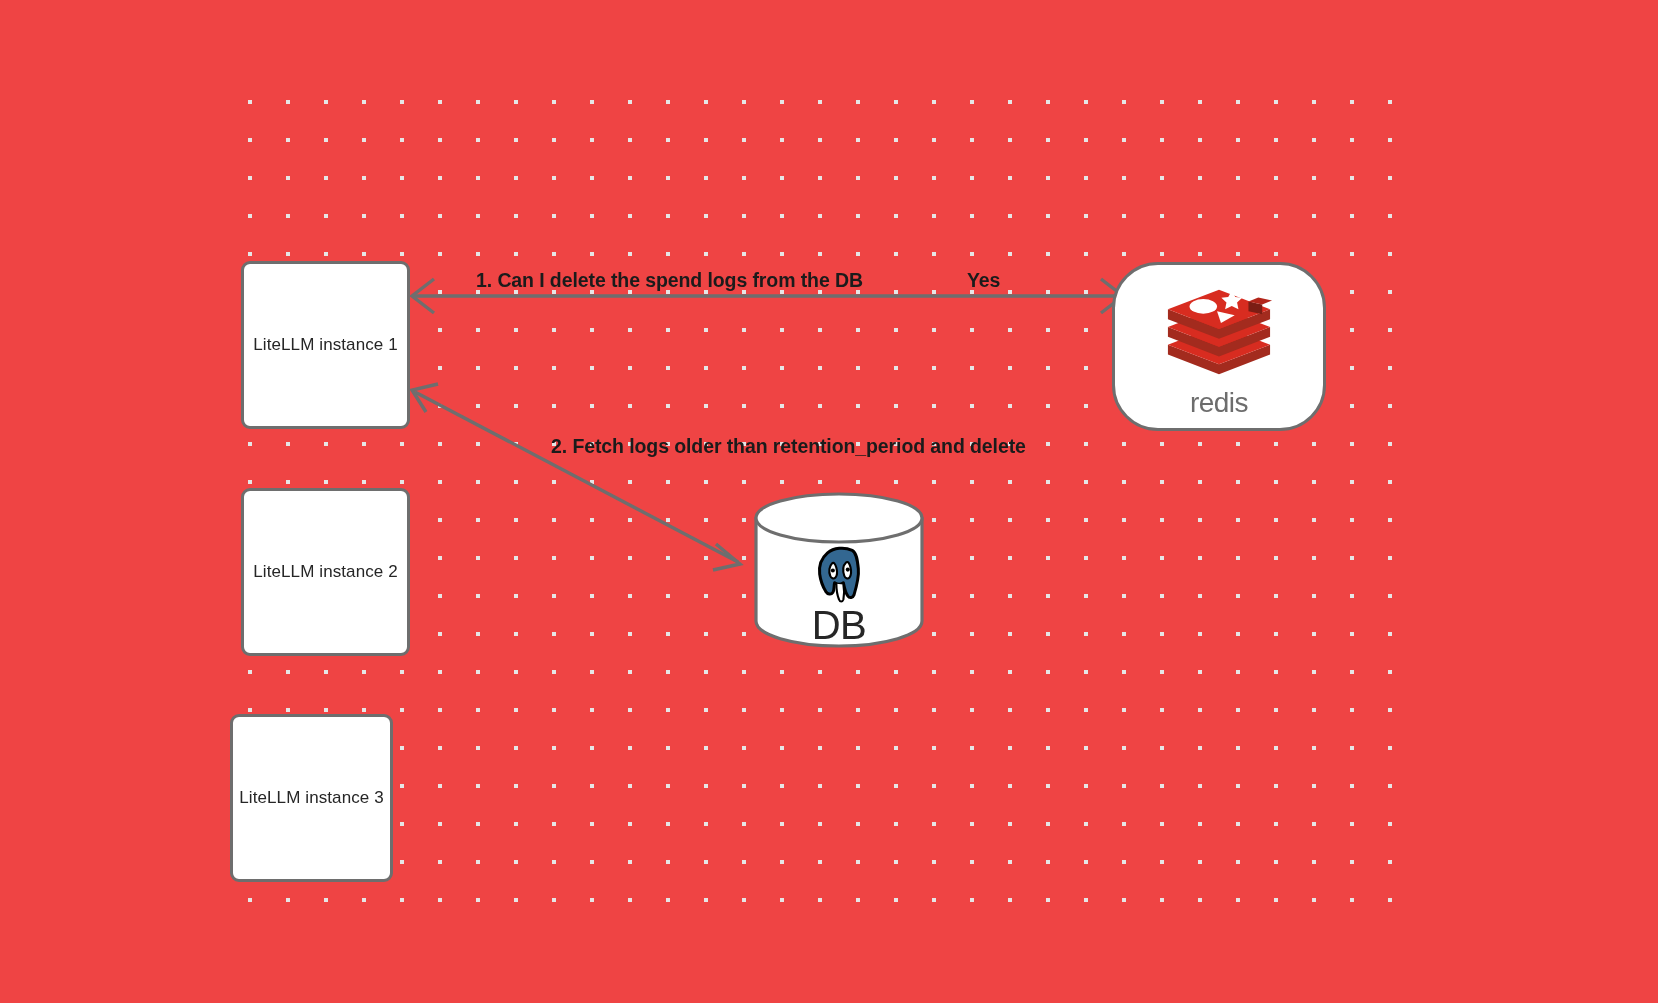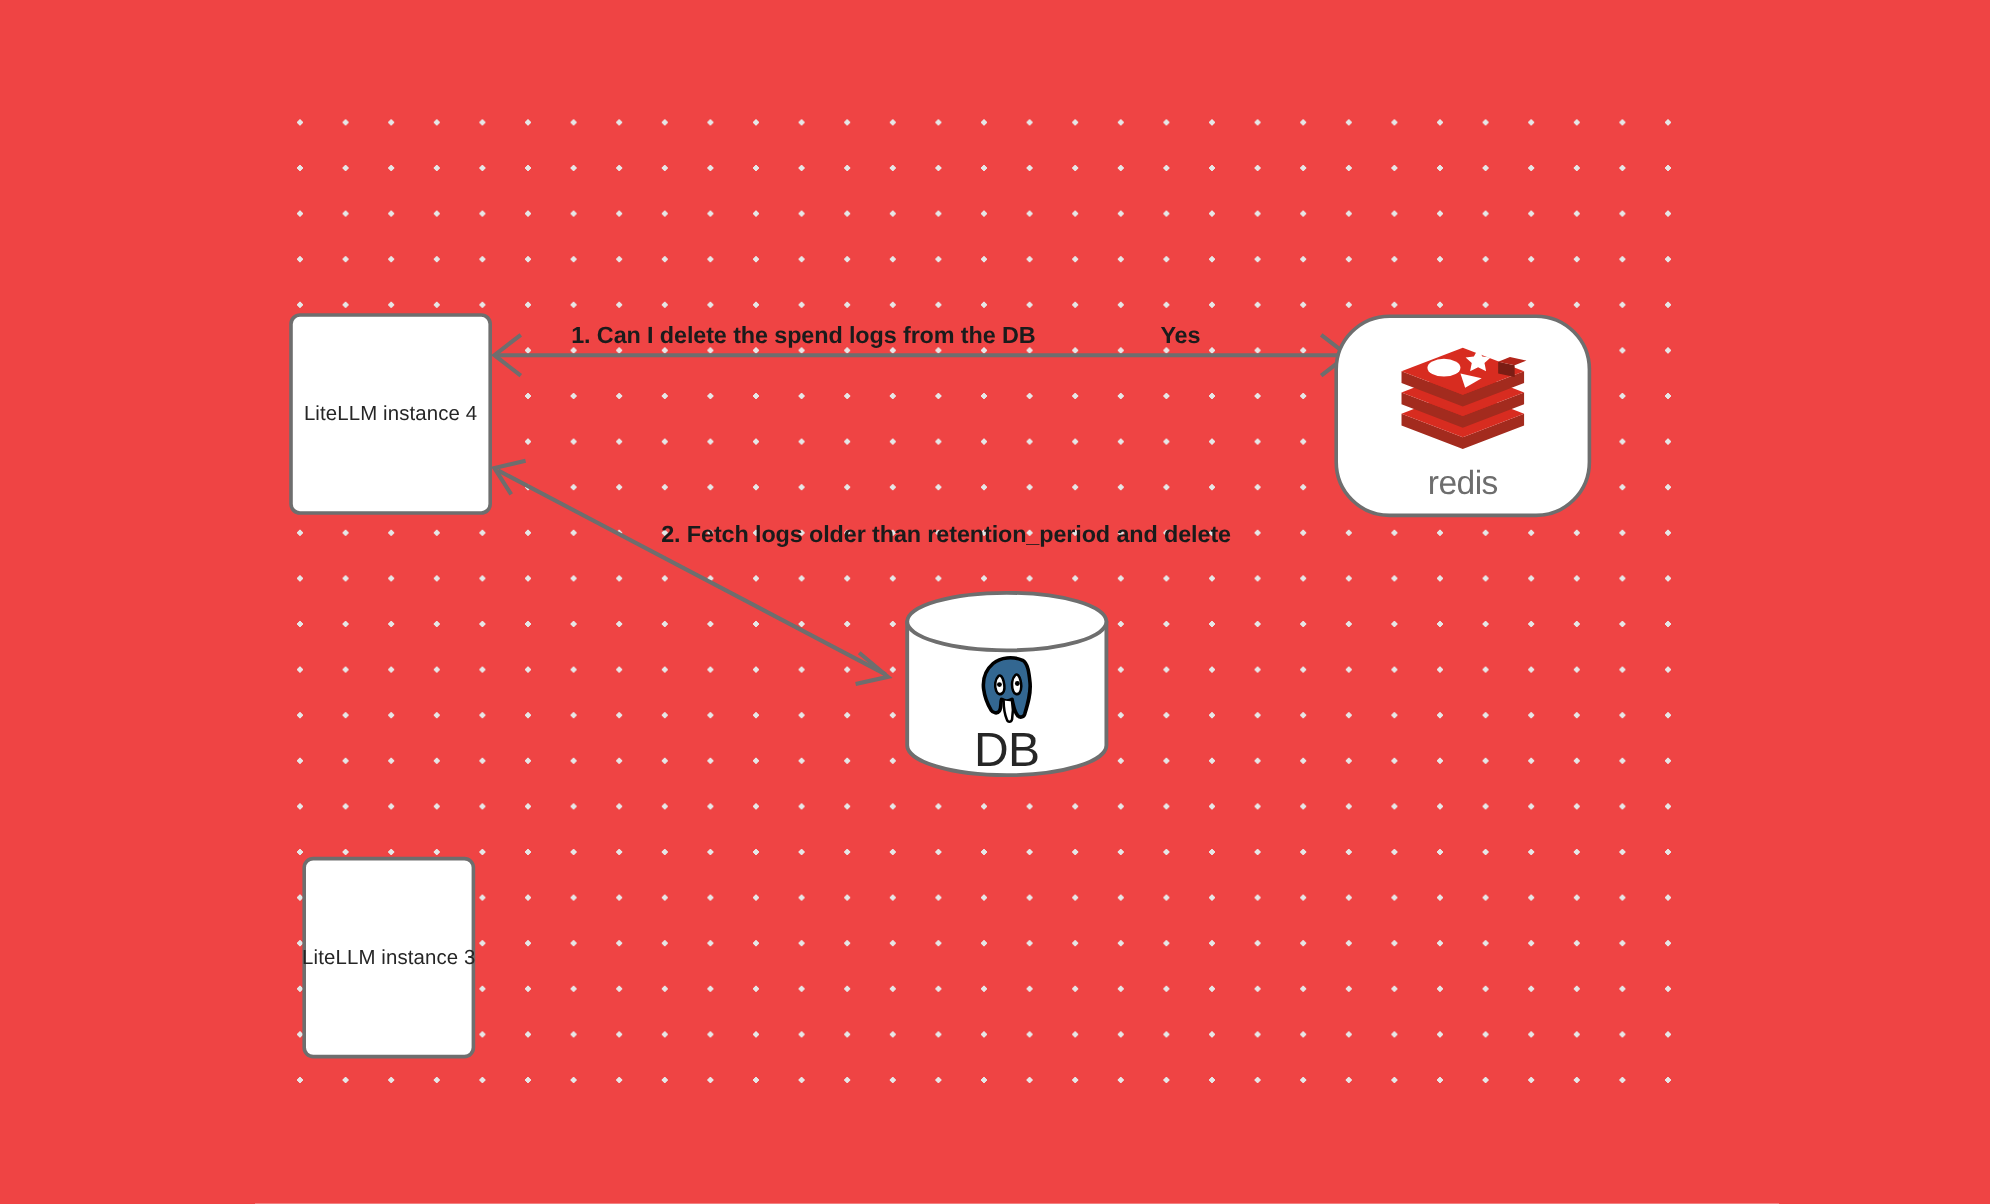--- a/index.html
+++ b/index.html
@@ -44,21 +44,21 @@
     justify-content: center;
   }
   .node-box .node-label {
     font-size: 17px;
     color: #262626;
     letter-spacing: 0.1px;
     white-space: nowrap;
   }
   #node-instance-1 { left: 241px; top: 261px; width: 169px; height: 168px; }
   #node-instance-2 { left: 241px; top: 488px; width: 169px; height: 168px; }
-  #node-instance-3 { left: 252px; top: 714px; width: 144px; height: 168px; text-align: center; }
+  #node-instance-3 { left: 230px; top: 714px; width: 163px; height: 168px; text-align: center; }
 
   
   #node-redis {
     position: absolute;
     left: 1112px;
     top: 262px;
     width: 214px;
     height: 169px;
     background: #ffffff;
     border: 3px solid #6e6e6e;
@@ -148,23 +148,26 @@
     </g>
   </svg>
 
   <div class="edge-label" id="edge-label-1">1.  Can I delete the spend logs from the DB</div>
 
   <div class="edge-label" id="edge-label-1-answer">Yes</div>
 
   <div class="edge-label" id="edge-label-2">2.  Fetch logs older than retention_period and delete</div>
 
   <div class="node-box" id="node-instance-1">
-    <span class="node-label">LiteLLM instance 4</span>
-  </div>
-
+    <span class="node-label">LiteLLM instance 1</span>
+  </div>
+
+  <div class="node-box" id="node-instance-2">
+    <span class="node-label">LiteLLM instance 2</span>
+  </div>
 
   <div class="node-box" id="node-instance-3">
     <span class="node-label">LiteLLM instance 3</span>
   </div>
 
   <div id="node-redis">
     <svg id="redis-logo" viewBox="0 0 120 112" xmlns="http://www.w3.org/2000/svg">
 
       <path d="M8 72 L60 92 L112 72 L112 82 L60 102 L8 82 Z" fill="#a32b1e"></path>
       <path d="M8 72 L60 52 L112 72 L60 92 Z" fill="#d82c20"></path>

